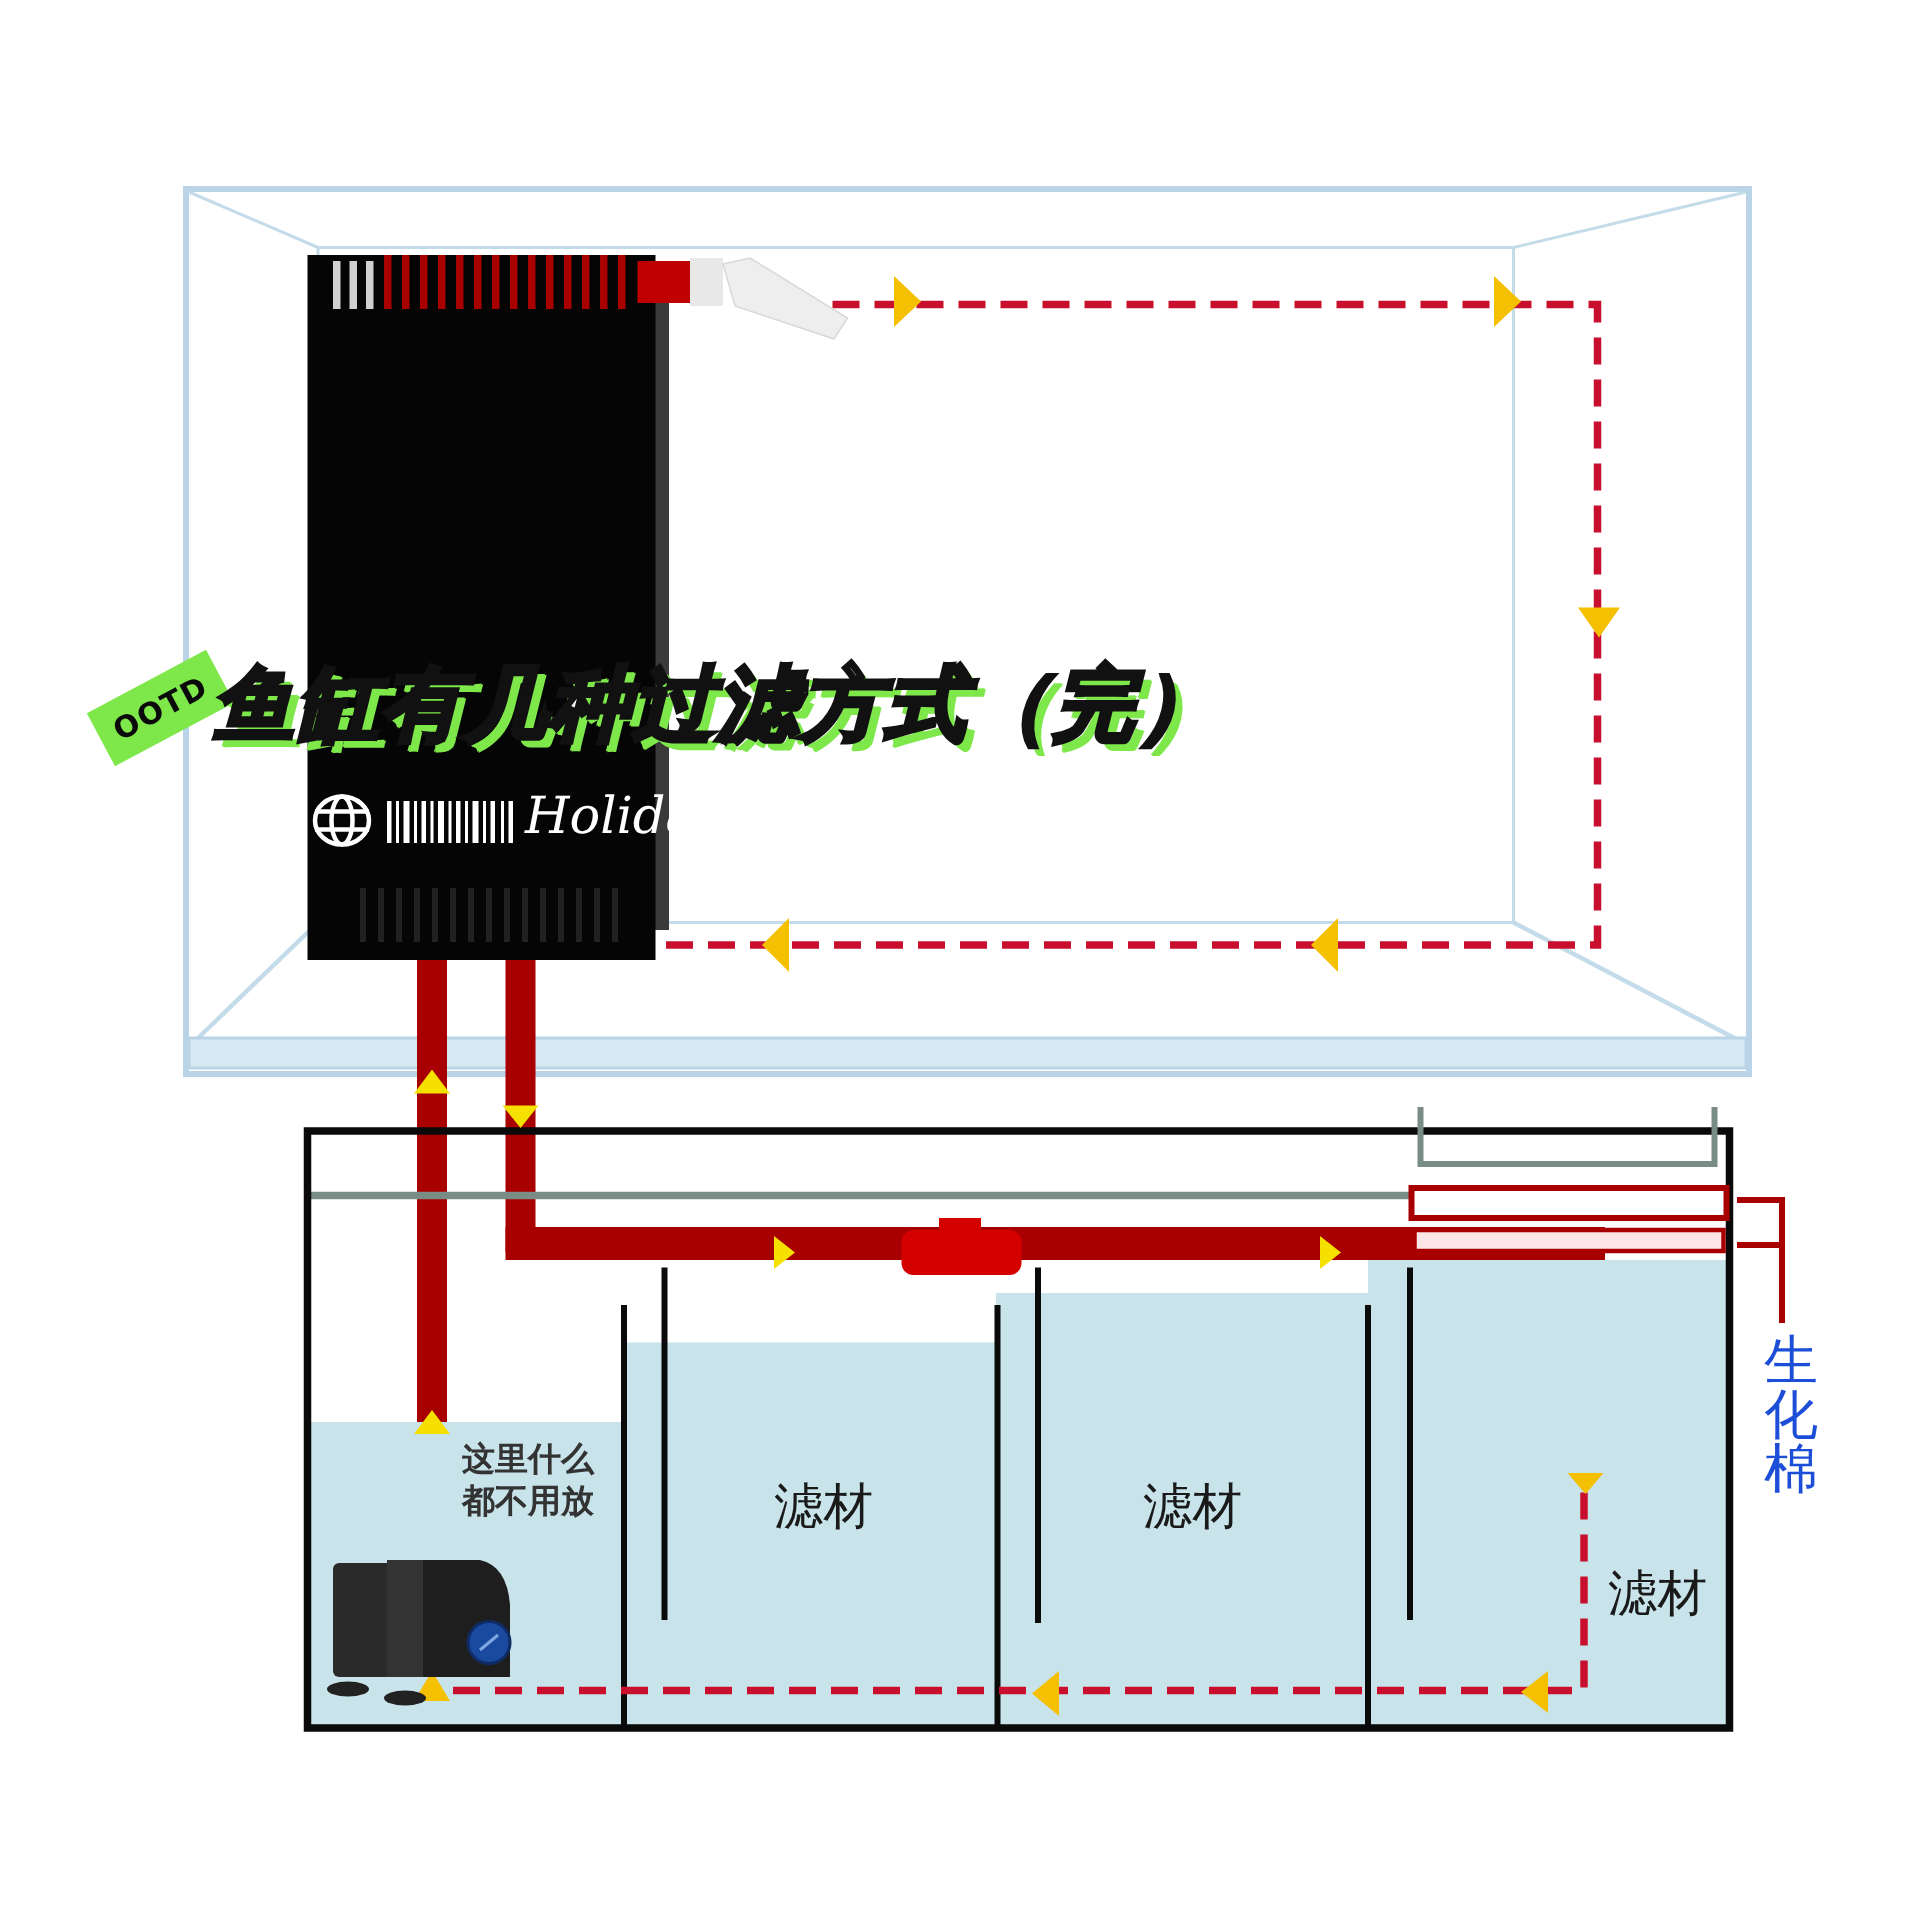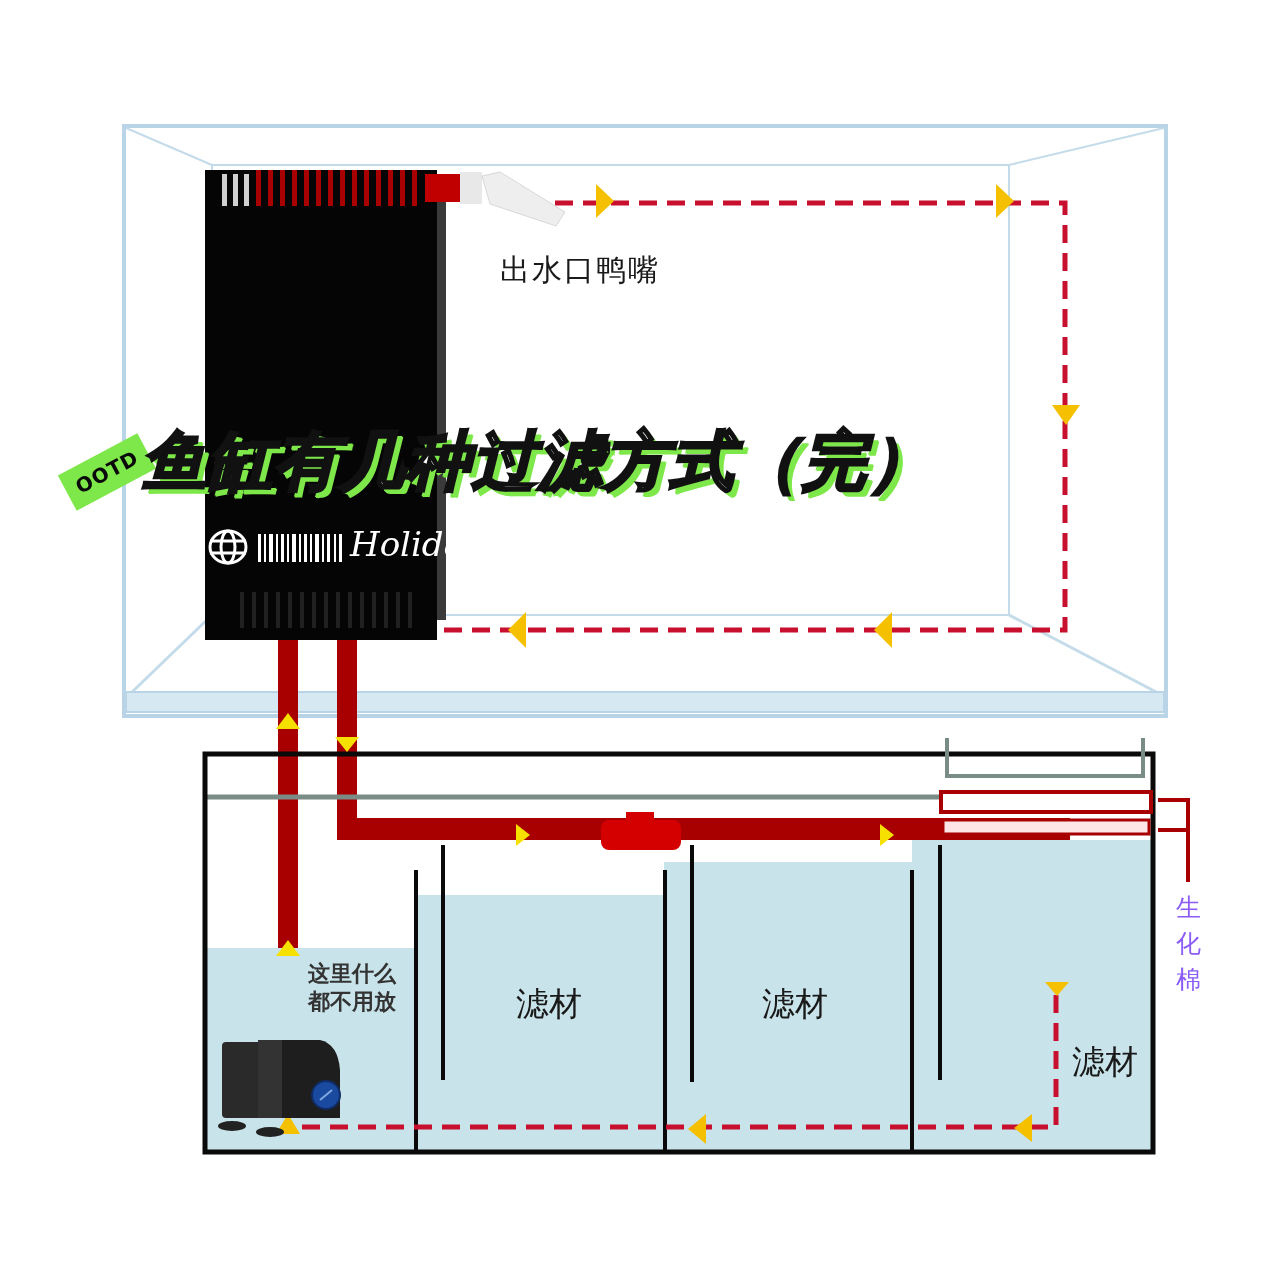--- a/index.html
+++ b/index.html
@@ -5,23 +5,23 @@
   html, body { margin: 0; padding: 0; background: #ffffff; }
   body { width: 1280px; height: 1280px; position: relative; overflow: hidden;
          font-family: "DejaVu Sans", sans-serif; }
   #stage { position: absolute; left: 0; top: 0; width: 1280px; height: 1280px; }
   .label { position: absolute; color: #1a1a1a; white-space: nowrap; }
   .label-outlet { left: 500px; top: 250px; font-size: 30px; letter-spacing: 2px; }
   .label-empty { left: 308px; top: 960px; font-size: 22px; line-height: 28px; color: #333; white-space: pre-line; font-weight: bold; }
   .label-media1 { left: 516px; top: 982px; font-size: 33px; }
   .label-media2 { left: 762px; top: 982px; font-size: 33px; }
   .label-media3 { left: 1072px; top: 1040px; font-size: 33px; }
-  .label-bio { left: 1176px; top: 890px; font-size: 25px; color: #8b5cf6; line-height: 36px; width: 36px; white-space: normal; text-align: left; }
+  .label-bio { left: 1176px; top: 890px; font-size: 36px; color: #1d4ed8; line-height: 36px; width: 36px; white-space: normal; text-align: center; }
   .title {
-    position: absolute; left: 142px; top: 418px; font-size: 64px; font-weight: bold; font-style: italic;
+    position: absolute; left: 142px; top: 434px; font-size: 54px; font-weight: bold; font-style: italic;
     color: #ffffff; letter-spacing: 2px;
     -webkit-text-stroke: 3px #111111;
     text-shadow: 5px 5px 0 #7ee84a, 6px 6px 0 #7ee84a;
   }
   .ootd-tag {
     position: absolute; left: 62px; top: 452px; width: 90px; height: 40px; background: #7ee84a;
     transform: rotate(-28deg); transform-origin: center; display: flex; align-items: center; justify-content: center;
     font-weight: bold; font-size: 20px; color: #0a0a0a; letter-spacing: 1px;
   }
   .brand {
@@ -204,21 +204,20 @@
     <ellipse cx="232" cy="1126" rx="14" ry="5" fill="#222"></ellipse>
     <ellipse cx="270" cy="1132" rx="14" ry="5" fill="#222"></ellipse>
   </g>
 </svg>
 
   
   <div class="brand-clip">
     <div class="brand" style="left:150px; top:4px;">Holiday</div>
   </div>
 
-  <div class="label label-outlet">出水口鸭嘴</div>
   <div class="label label-empty">这里什么
 都不用放</div>
   <div class="label label-media1">滤材</div>
   <div class="label label-media2">滤材</div>
   <div class="label label-media3">滤材</div>
   <div class="label label-bio">生化棉</div>
 
   <div class="ootd-tag">OOTD</div>
   <div class="title">鱼缸有几种过滤方式（完）</div>
 </div>

